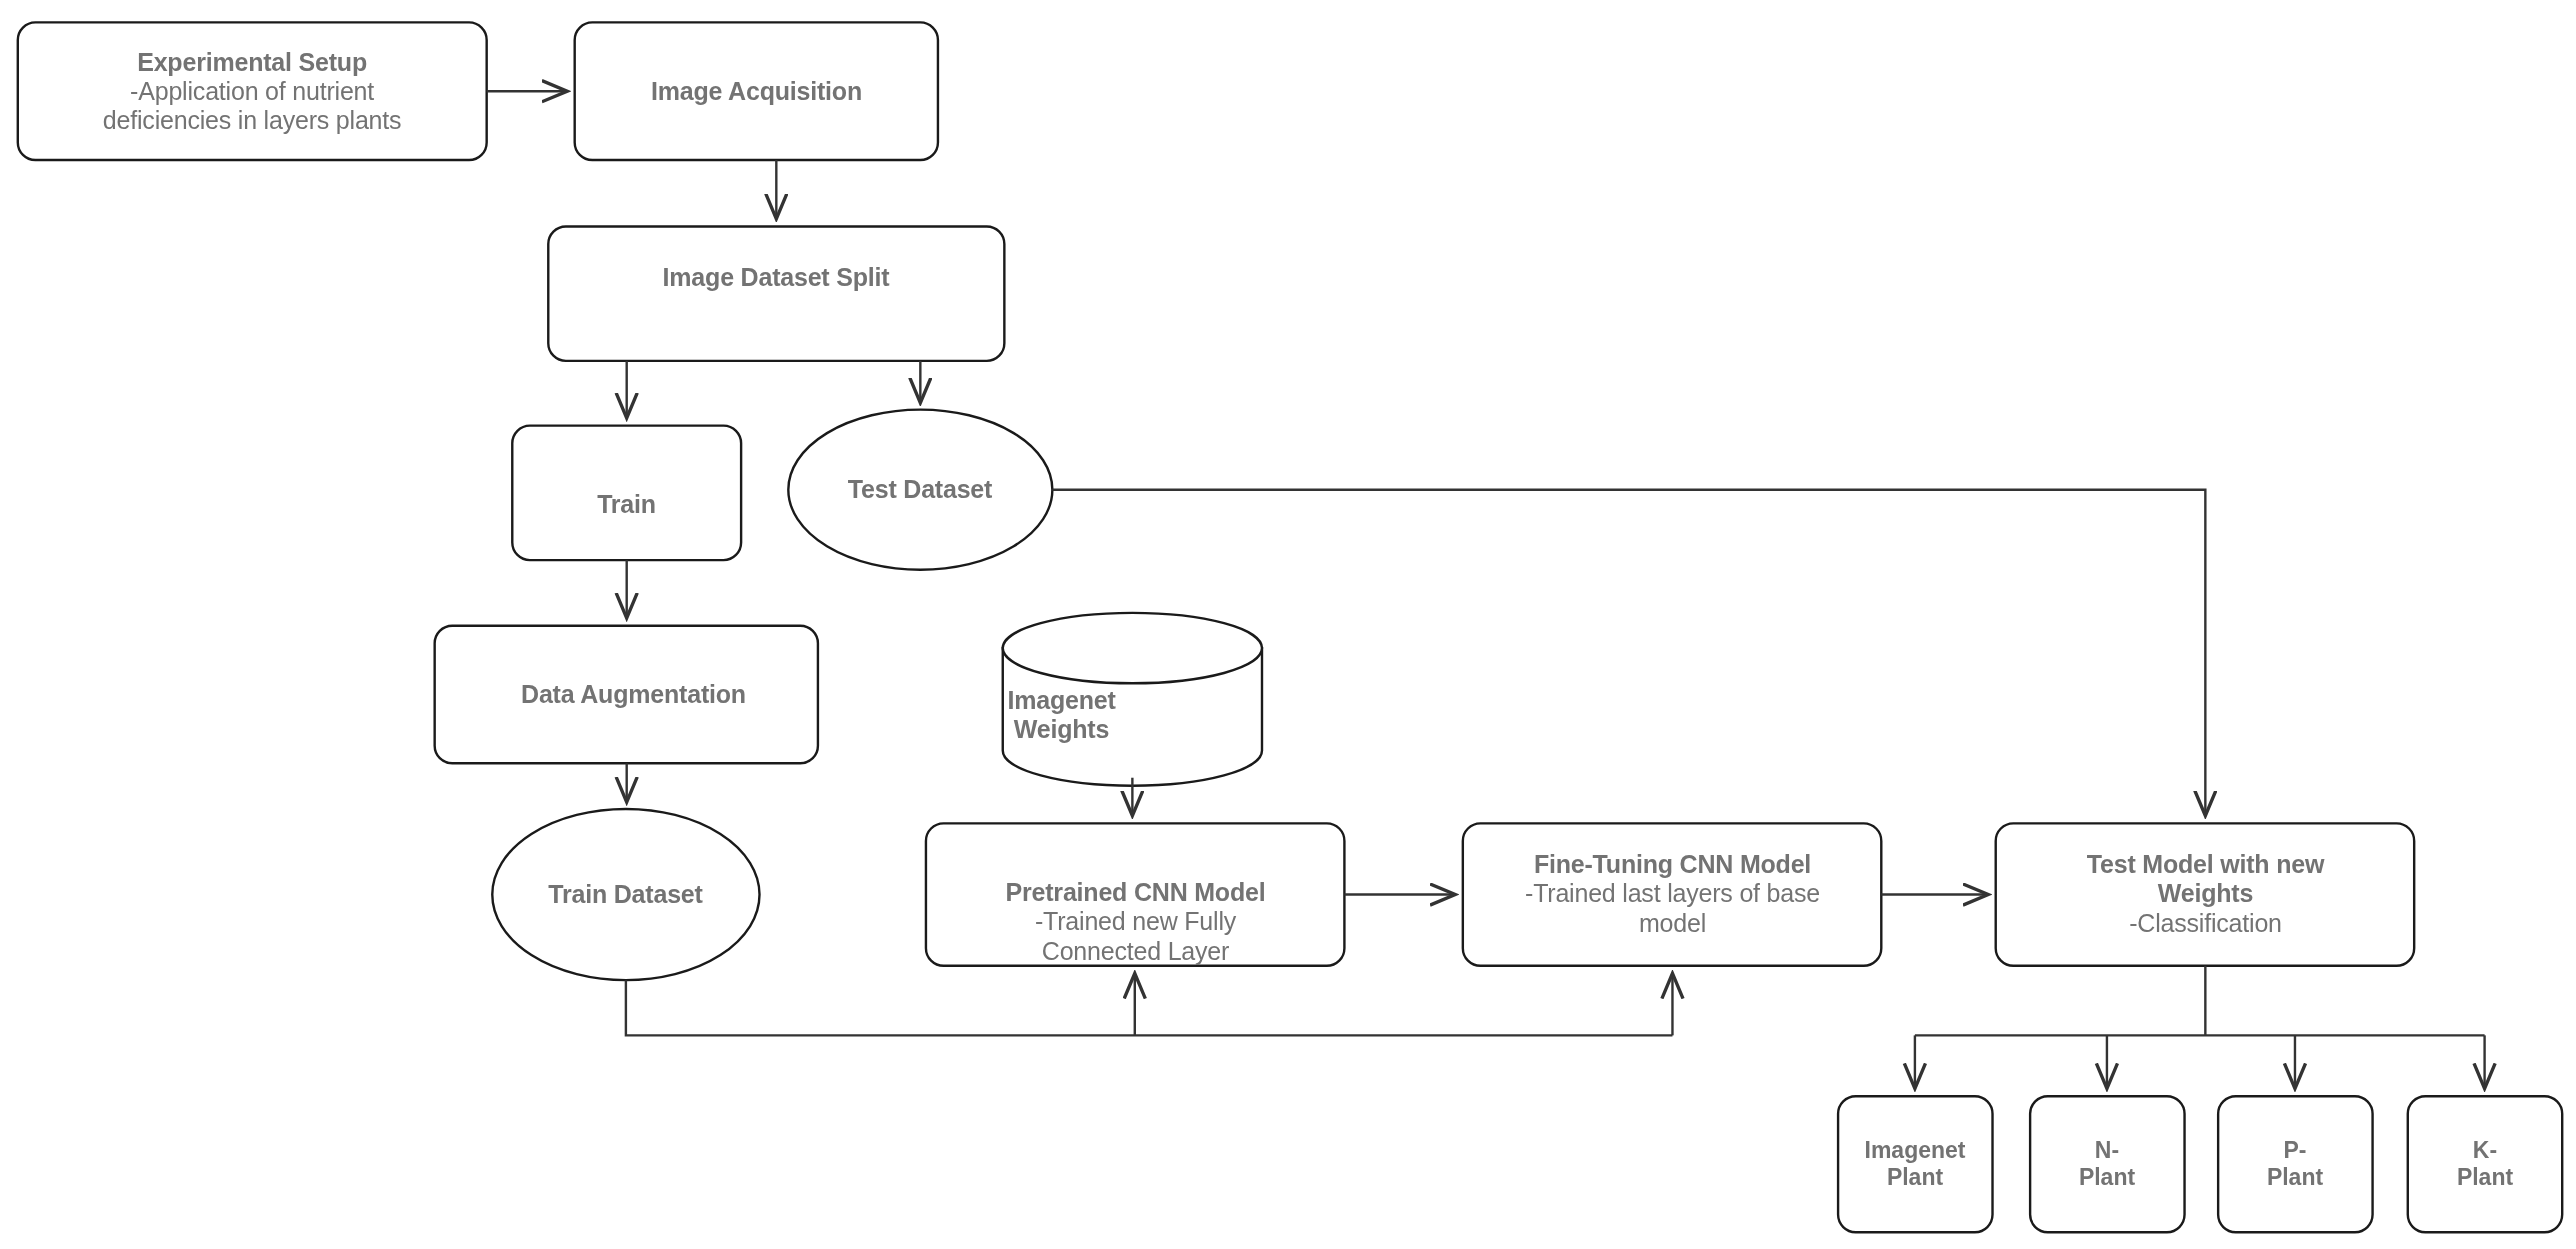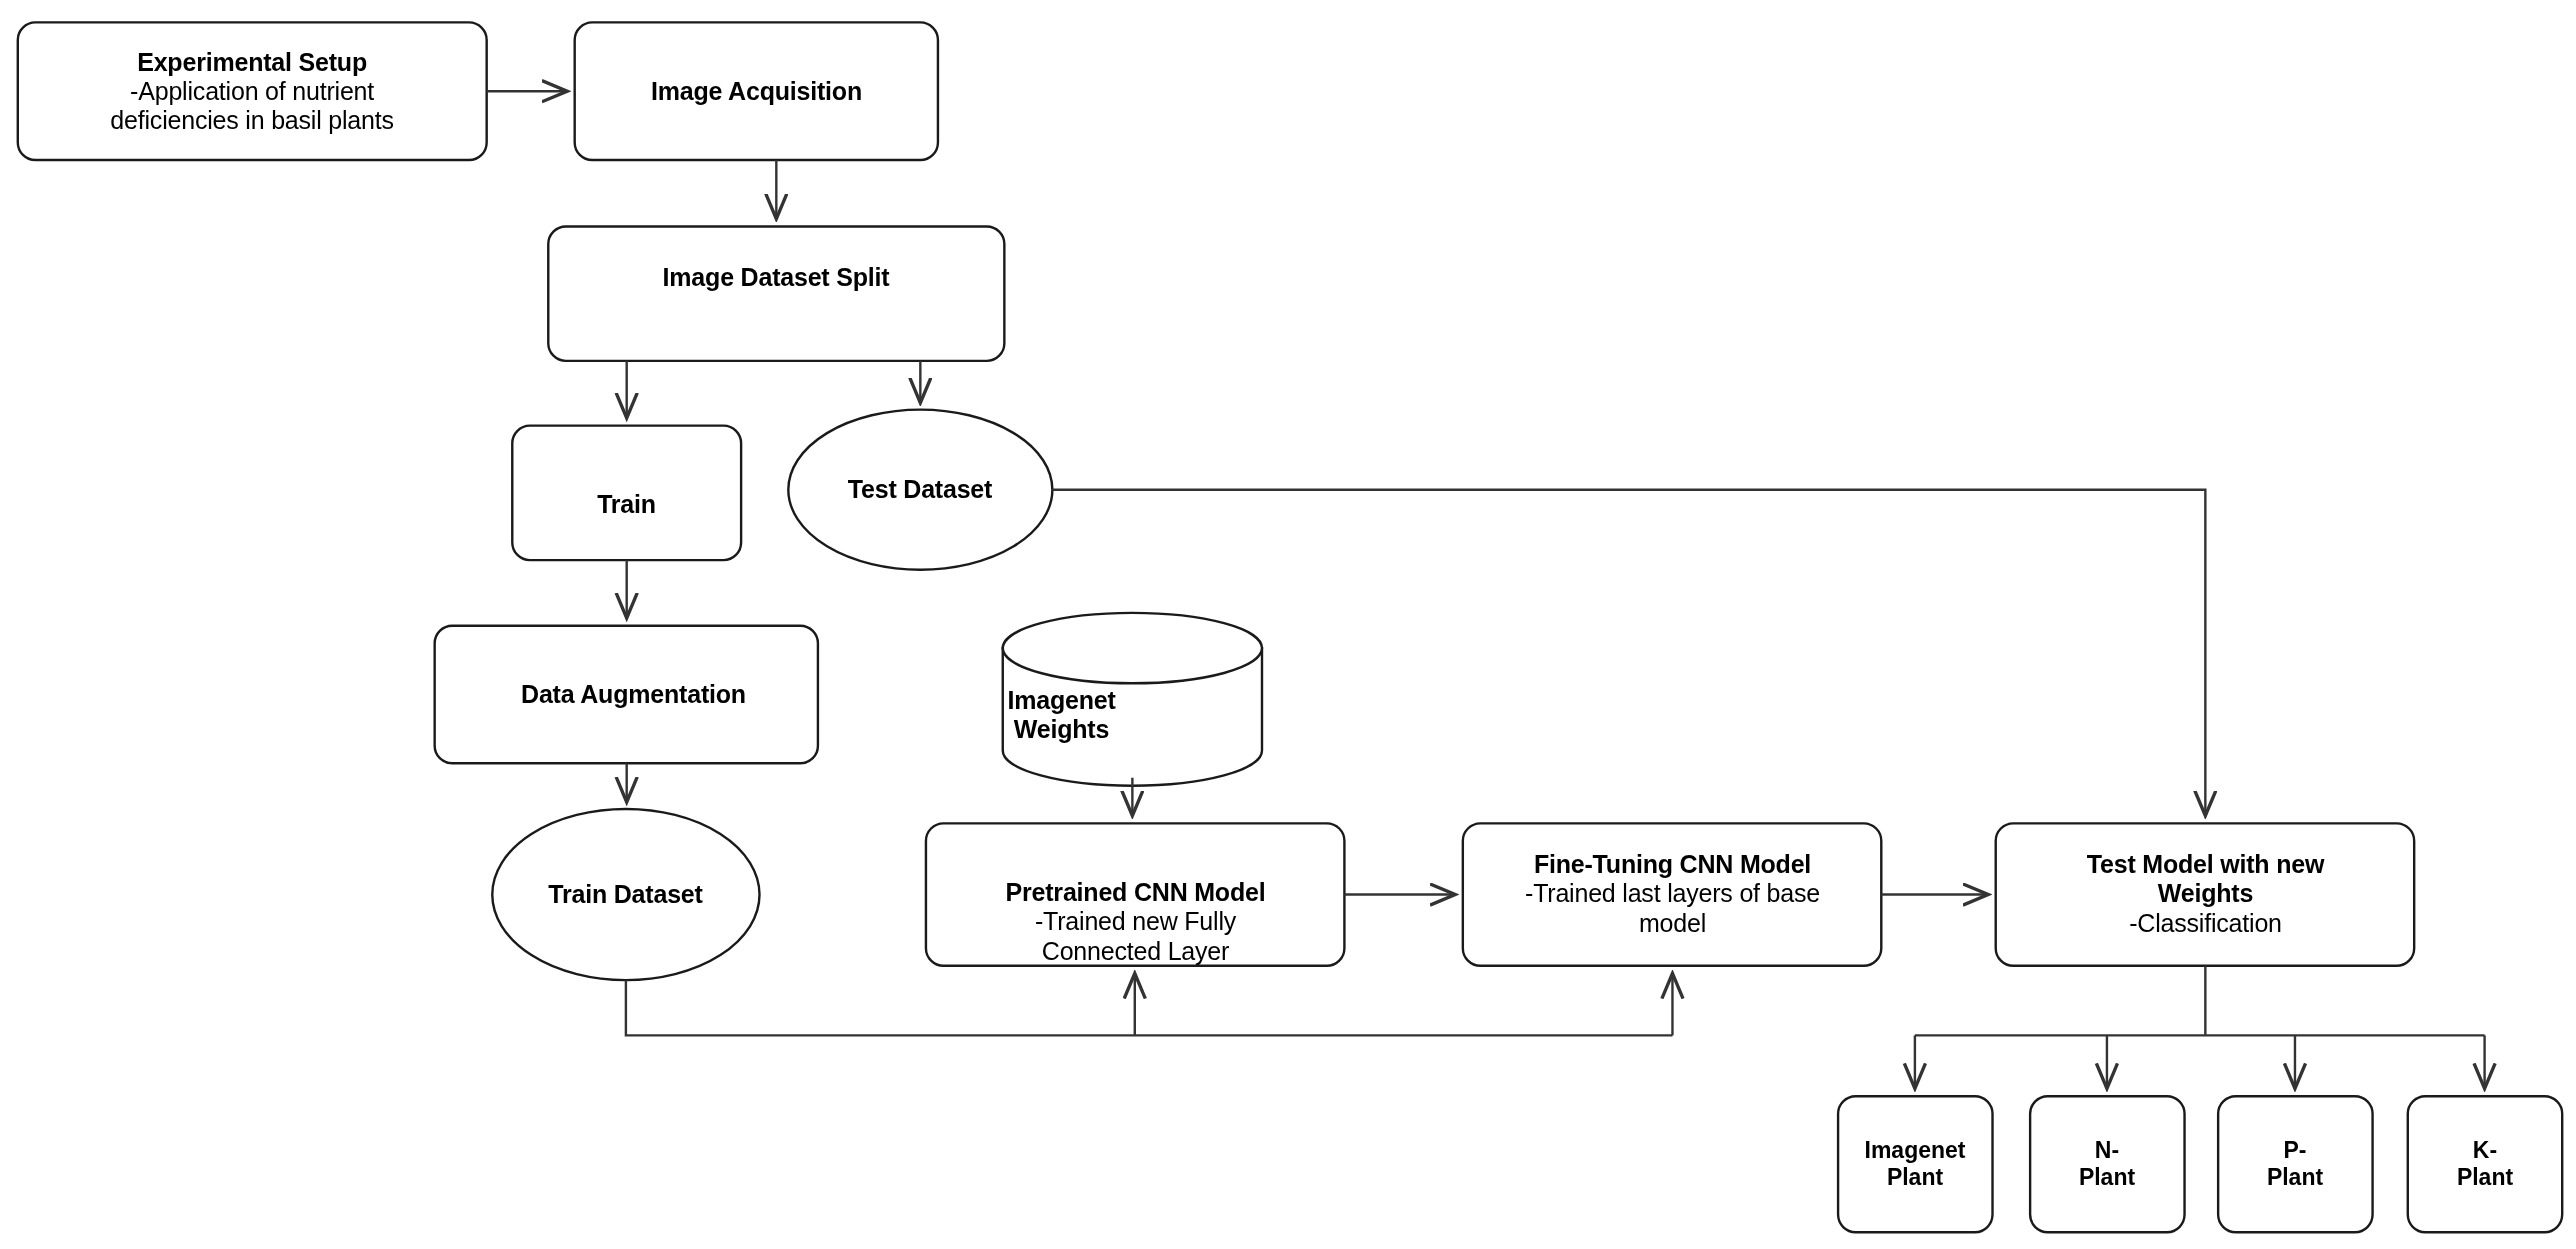--- a/index.html
+++ b/index.html
@@ -32,21 +32,21 @@
     stroke: #333333;
     stroke-width: 3;
   }
   .node-text {
     position: absolute;
     display: flex;
     flex-direction: column;
     align-items: center;
     justify-content: center;
     text-align: center;
-    color: #000000;
+    color: #737373;
     line-height: 1.17;
     pointer-events: none;
   }
   .title-line {
     font-weight: bold;
     font-size: 25px;
     letter-spacing: -0.2px;
   }
   .sub-line {
     font-weight: normal;
@@ -127,21 +127,21 @@
     <path class="edge" d="M2756,1207 L2756,1294 M2393,1294 L3105,1294"></path>
     <path class="edge" d="M2393,1294 L2393,1359" marker-end="url(#arrow)"></path>
     <path class="edge" d="M2633,1294 L2633,1359" marker-end="url(#arrow)"></path>
     <path class="edge" d="M2868,1294 L2868,1359" marker-end="url(#arrow)"></path>
     <path class="edge" d="M3105,1294 L3105,1359" marker-end="url(#arrow)"></path>
   </svg>
 
   <div class="node-text" style="left:17.6px; top:22.4px; width:469px; height:138px;">
     <span class="title-line">Experimental Setup</span>
     <span class="sub-line">-Application of nutrient</span>
-    <span class="sub-line">deficiencies in basil plants</span>
+    <span class="sub-line">deficiencies in layers plants</span>
   </div>
 
   <div class="node-text" style="left:575px; top:22.4px; width:363px; height:138px;">
     <span class="title-line">Image Acquisition</span>
   </div>
 
   <div class="node-text" style="left:548px; top:226px; width:456px; height:104px;">
     <span class="title-line">Image Dataset Split</span>
   </div>
 

